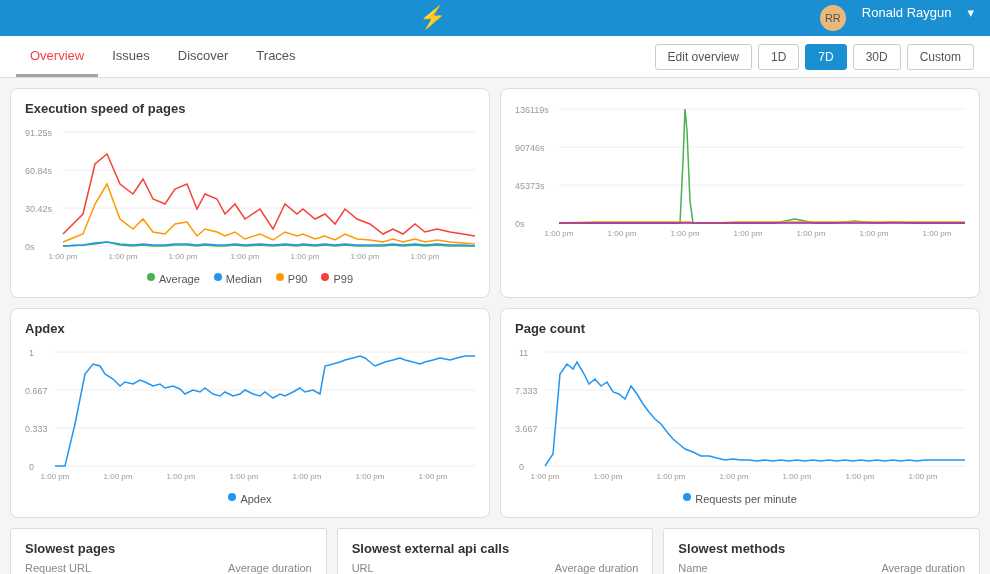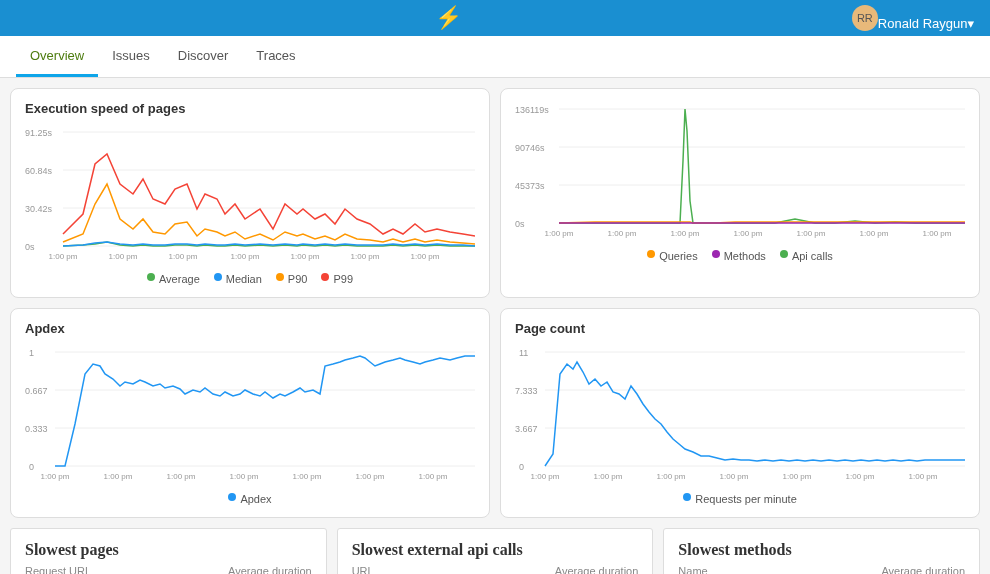--- a/index.html
+++ b/index.html
@@ -7,21 +7,21 @@
 
     
     .topbar {
       background: #1a8fd1;
       height: 36px;
       display: flex;
       align-items: center;
       justify-content: space-between;
       padding: 0 16px;
     }
-    .topbar-user { display: flex; align-items: flex-end; gap: 0; color: white; font-size: 13px; }
+    .topbar-user { display: flex; align-items: flex-start; gap: 16px; color: white; font-size: 13px; }
     .avatar { width: 26px; height: 26px; border-radius: 50%; background: #ccc; overflow: hidden; display: flex; align-items: center; justify-content: center; font-size: 11px; color: #555; background: #e8b97a; }
 
     
     .navbar {
       background: white;
       border-bottom: 1px solid #ddd;
       display: flex;
       align-items: center;
       justify-content: space-between;
       padding: 0 16px;
@@ -31,21 +31,21 @@
     .nav-tab {
       padding: 0 14px;
       display: flex;
       align-items: center;
       font-size: 13px;
       color: #555;
       cursor: pointer;
       border-bottom: 3px solid transparent;
       height: 100%;
     }
-    .nav-tab.active { color: #4d7c0f; border-bottom: 3px solid #0ea5e9; font-weight: 500; }
+    .nav-tab.active { color: #ef4444; border-bottom: 3px solid #a3a3a3; font-weight: 500; }
     .nav-actions { display: flex; align-items: center; gap: 6px; }
     .btn {
       padding: 5px 12px;
       border: 1px solid #ccc;
       background: white;
       border-radius: 3px;
       font-size: 12px;
       cursor: pointer;
       color: #555;
     }
@@ -69,21 +69,21 @@
 
     
     .tables-row { display: flex; gap: 10px; }
     .table-panel {
       background: white;
       border: 1px solid #ddd;
       border-radius: 3px;
       padding: 12px 14px;
       flex: 1;
     }
-    .table-title { font-size: 16px; font-weight: 600; margin-bottom: 6px; font-family: Liberation Serif, serif; }
+    .table-title { font-size: 13px; font-weight: 600; margin-bottom: 6px; }
     .table-header { display: flex; justify-content: space-between; border-bottom: 1px solid #eee; padding-bottom: 6px; margin-bottom: 6px; color: #888; font-size: 11px; }
     .legend { display: flex; gap: 14px; justify-content: center; margin-top: 6px; font-size: 11px; color: #555; }
     .legend-item { display: flex; align-items: flex-start; gap: 4px; }
     .legend-dot { width: 8px; height: 8px; border-radius: 50%; display: inline-block; }
   </style>
 </head>
 <body>
 
 <div class="topbar">
   <div style="width:30px;"></div>
@@ -94,20 +94,27 @@
     <span>▾</span>
   </div>
 </div>
 
 <div class="navbar">
   <div class="nav-tabs">
     <div class="nav-tab active">Overview</div>
     <div class="nav-tab">Issues</div>
     <div class="nav-tab">Discover</div>
     <div class="nav-tab">Traces</div>
+  </div>
+  <div class="nav-actions">
+    <button class="btn">Edit overview</button>
+    <button class="btn">1D</button>
+    <button class="btn active">7D</button>
+    <button class="btn">30D</button>
+    <button class="btn">Custom</button>
   </div>
 </div>
 
 <div class="main">
 
   <div class="charts-row">
 
     <div class="chart-panel">
       <div class="chart-title">Execution speed of pages</div>
       <div class="chart-area">
@@ -182,34 +189,20 @@
 
           <text x="44" y="135" font-size="8" fill="#999" text-anchor="middle">1:00 pm</text>
           <text x="107" y="135" font-size="8" fill="#999" text-anchor="middle">1:00 pm</text>
           <text x="170" y="135" font-size="8" fill="#999" text-anchor="middle">1:00 pm</text>
           <text x="233" y="135" font-size="8" fill="#999" text-anchor="middle">1:00 pm</text>
           <text x="296" y="135" font-size="8" fill="#999" text-anchor="middle">1:00 pm</text>
           <text x="359" y="135" font-size="8" fill="#999" text-anchor="middle">1:00 pm</text>
           <text x="422" y="135" font-size="8" fill="#999" text-anchor="middle">1:00 pm</text>
         </svg>
       </div>
-      <div class="legend">
-        <div class="legend-item">
-            <span class="legend-dot" style="background:#ff9800"></span>
-            <span>Queries</span>
-          </div>
-        <div class="legend-item">
-            <span class="legend-dot" style="background:#9c27b0"></span>
-            <span>Methods</span>
-          </div>
-        <div class="legend-item">
-            <span class="legend-dot" style="background:#4caf50"></span>
-            <span>Api calls</span>
-          </div>
-      </div>
     </div>
   </div>
 
   <div class="charts-row">
 
     <div class="chart-panel">
       <div class="chart-title">Apdex</div>
       <div class="chart-area">
         <svg class="chart-svg" viewBox="0 0 450 140">
 

